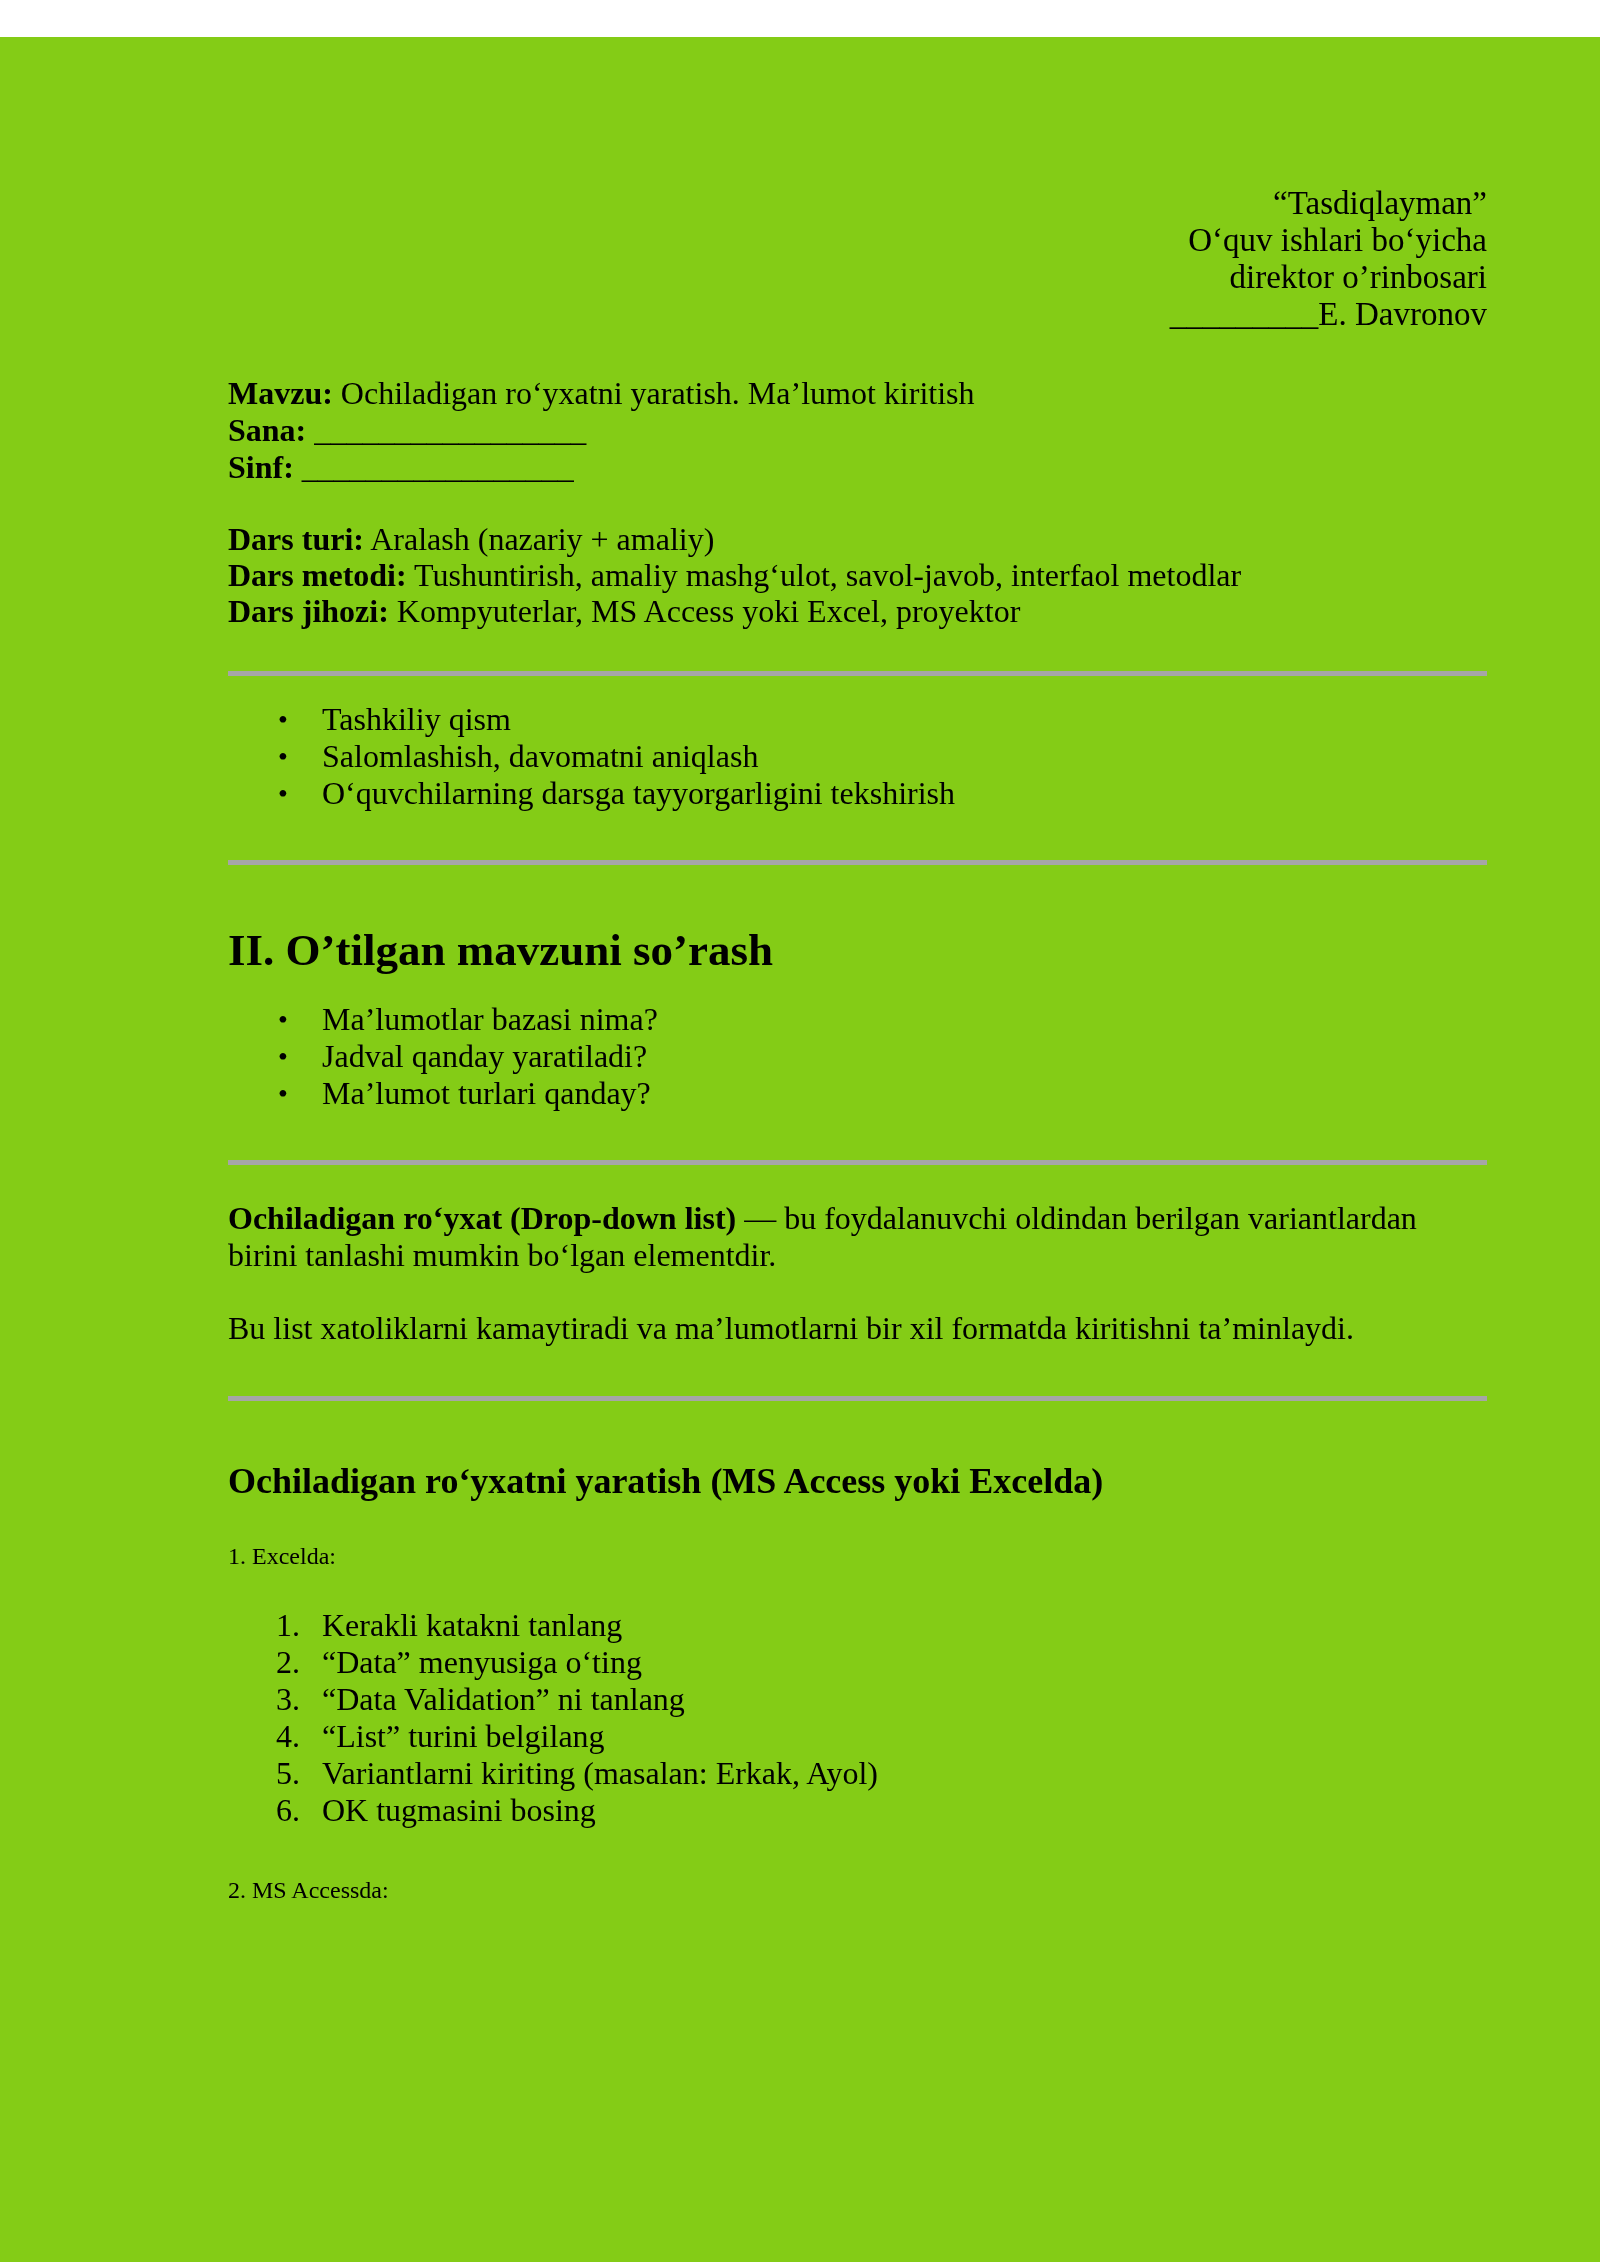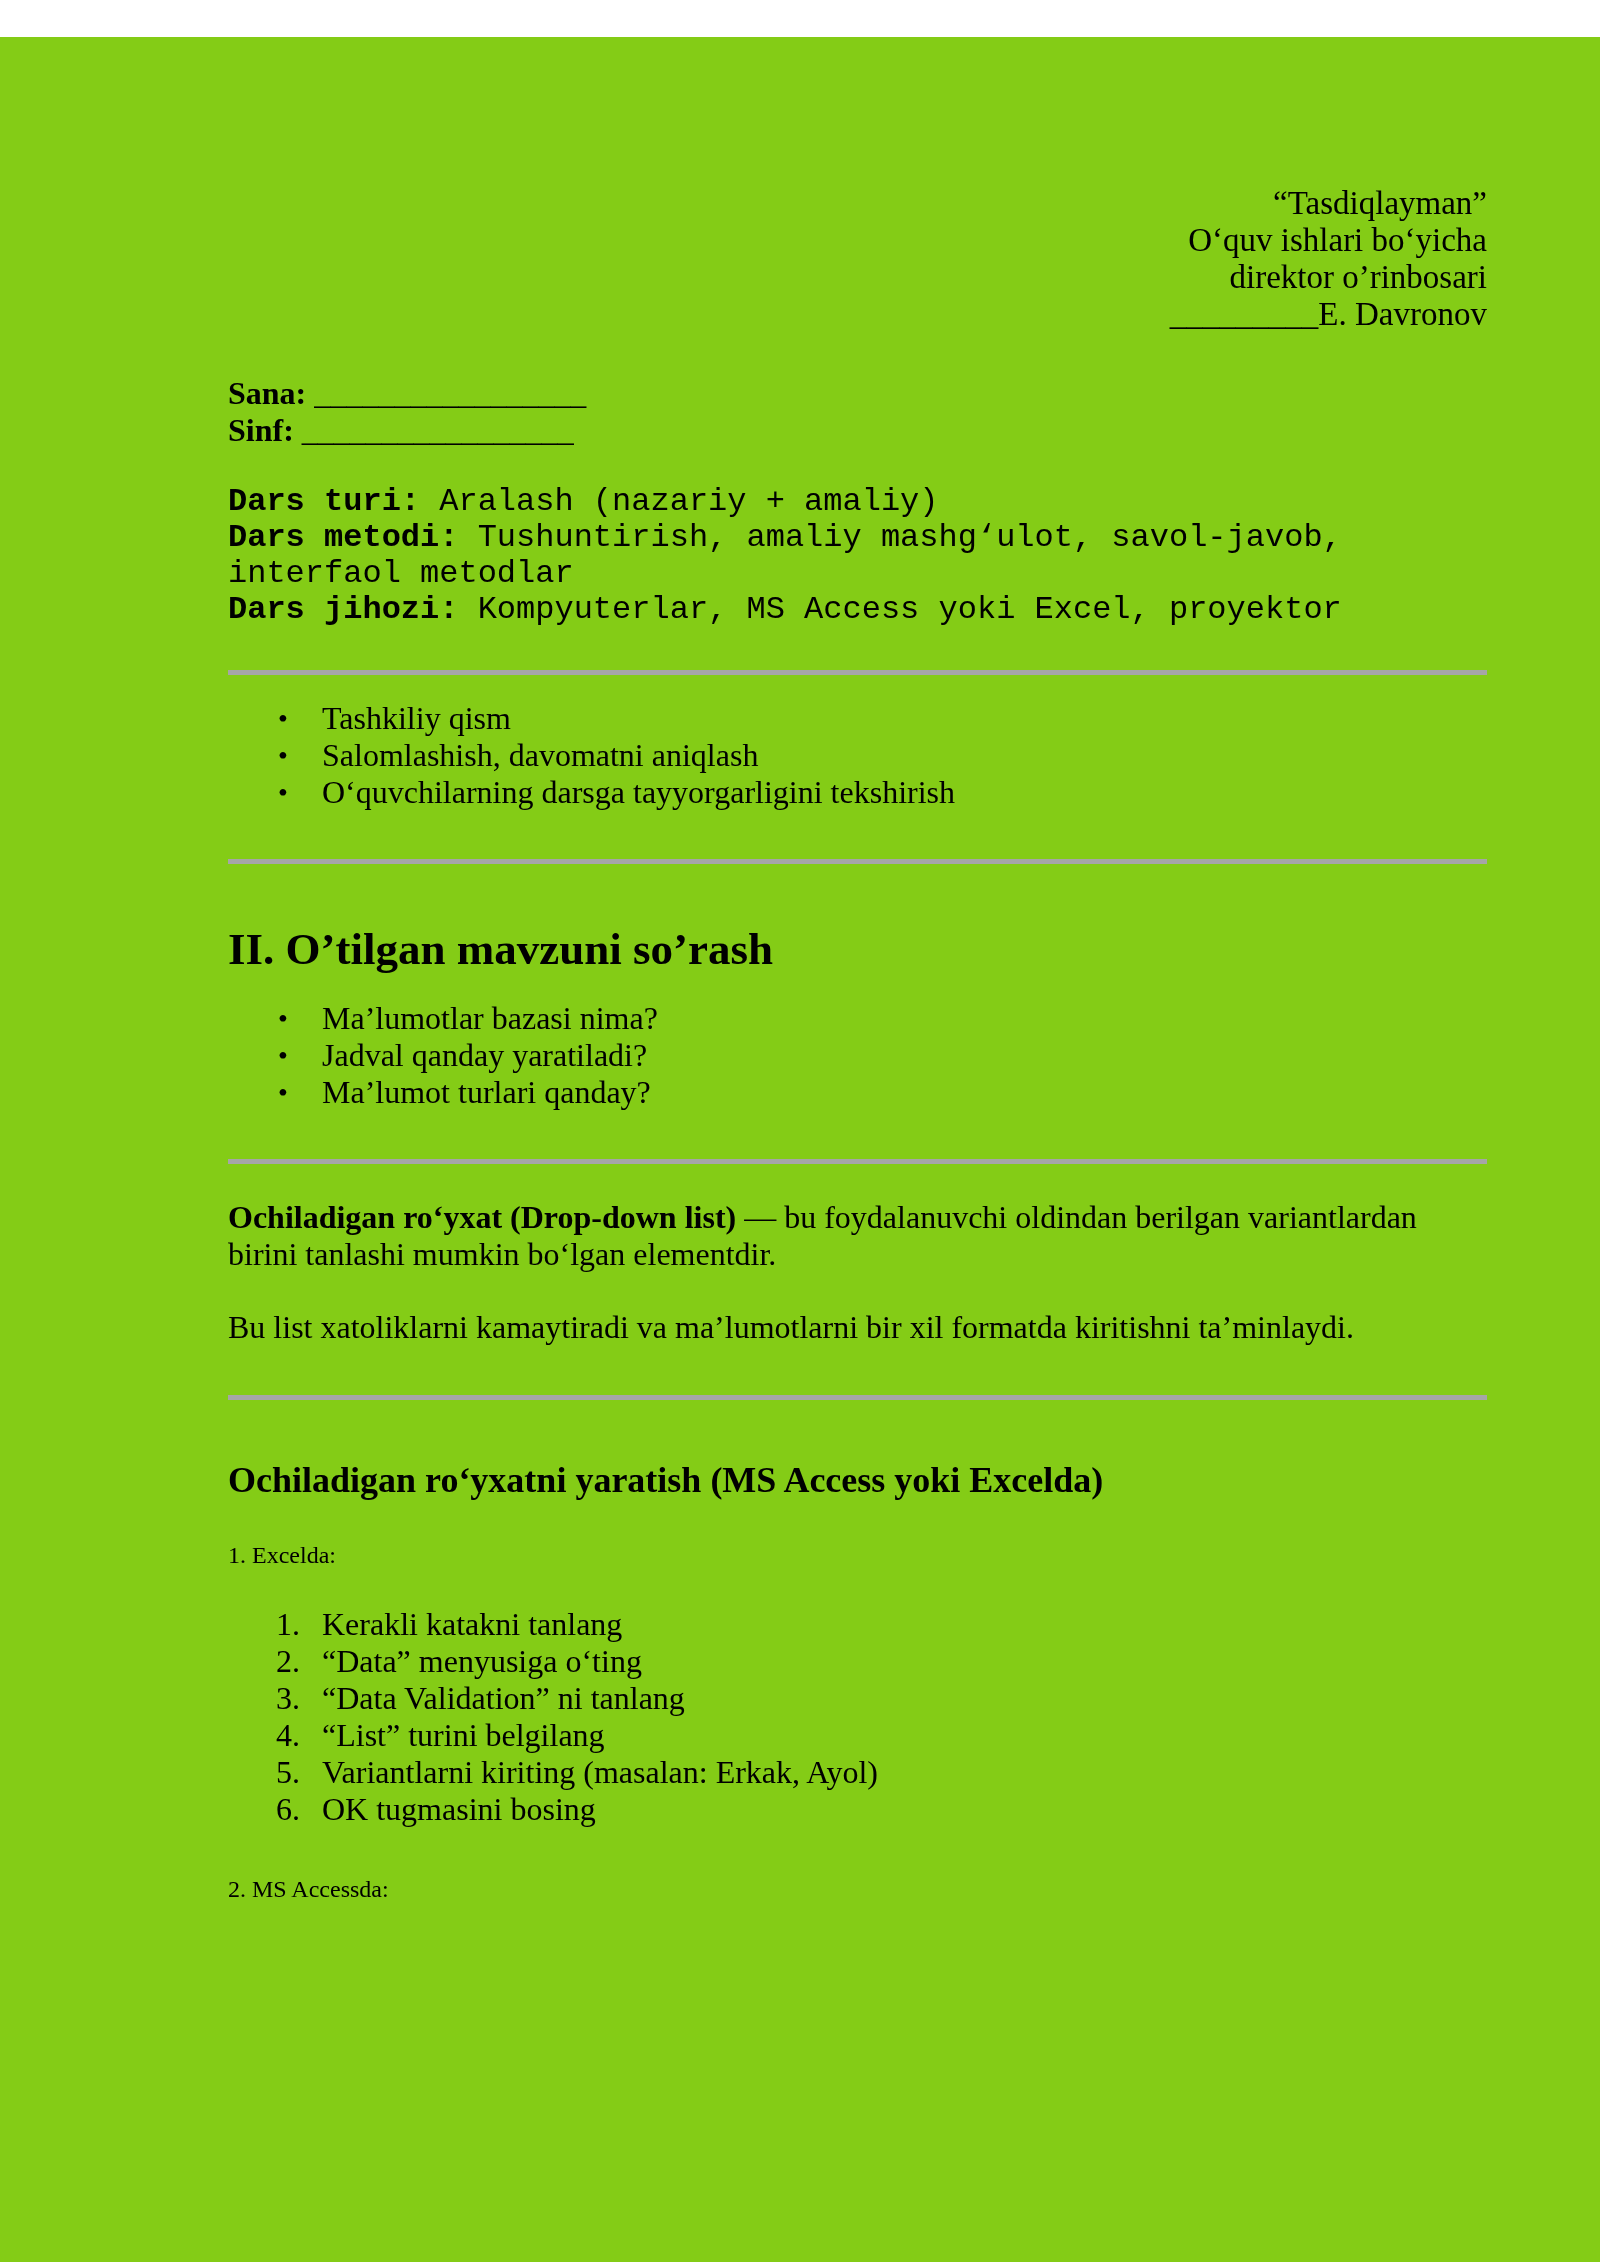--- a/index.html
+++ b/index.html
@@ -25,21 +25,20 @@
     font-size: 33px;
     line-height: 37px;
   }
   .meta {
     margin-top: 42px;
     line-height: 37px;
   }
   .dars {
     margin-top: 35px;
     line-height: 36px;
-    font-family: Liberation Mono, monospace;
   }
   .b { font-weight: bold; }
   .rule {
     height: 5px;
     background: #a6a6a6;
   }
   .rule1 { margin-top: 42px; }
   .rule2 { margin-top: 48px; }
   .rule3 { margin-top: 48px; }
   .rule4 { margin-top: 49px; }
@@ -108,20 +107,21 @@
 <div class="page">
 
   <div class="approval">
     <div>“Tasdiqlayman”</div>
     <div>O‘quv ishlari bo‘yicha</div>
     <div>direktor o’rinbosari</div>
     <div>_________E. Davronov</div>
   </div>
 
   <div class="meta">
+    <div><span class="b">Mavzu:</span> <span>Ochiladigan ro‘yxatni yaratish. Ma’lumot kiritish</span></div>
     <div><span class="b">Sana:</span> <span>_________________</span></div>
     <div><span class="b">Sinf:</span> <span>_________________</span></div>
   </div>
 
   <div class="dars">
     <div><span class="b">Dars turi:</span> <span>Aralash (nazariy + amaliy)</span></div>
     <div><span class="b">Dars metodi:</span> <span>Tushuntirish, amaliy mashg‘ulot, savol-javob, interfaol metodlar</span></div>
     <div><span class="b">Dars jihozi:</span> <span>Kompyuterlar, MS Access yoki Excel, proyektor</span></div>
   </div>
 

